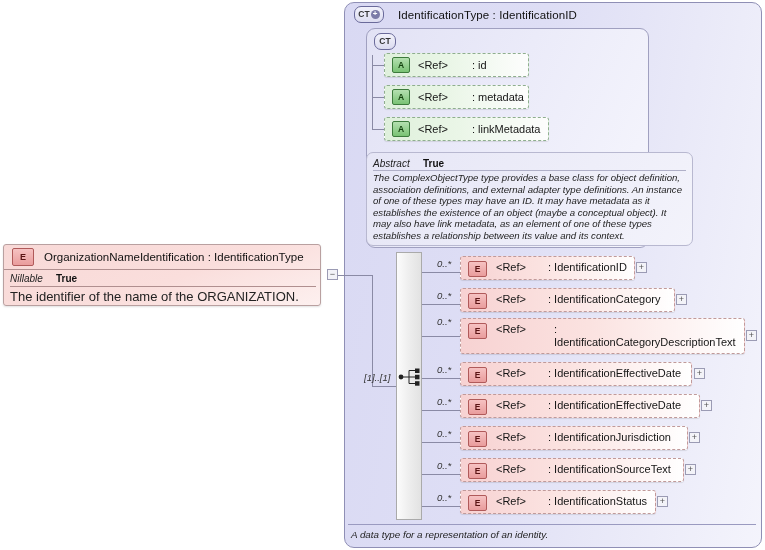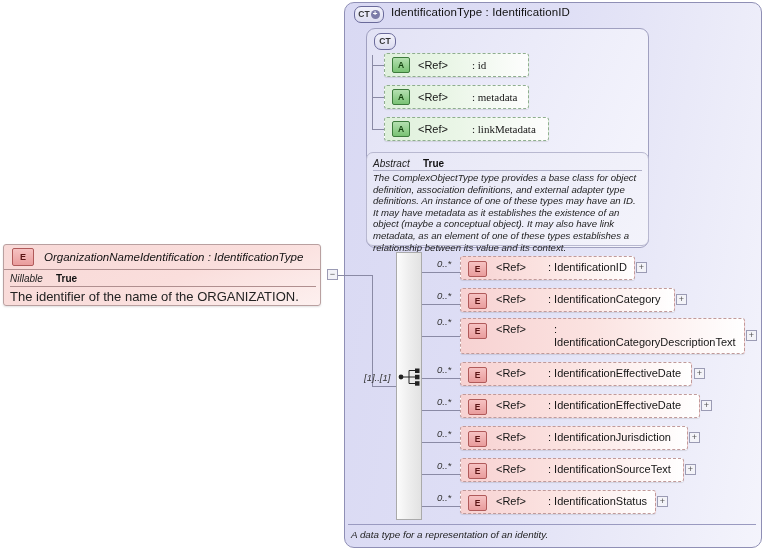--- a/index.html
+++ b/index.html
@@ -15,21 +15,21 @@
   .abs{position:absolute;box-sizing:border-box;}
 
   
   #ct-outer{
     left:344px;top:2px;width:418px;height:546px;
     border:1px solid #8f8fb5;
     border-radius:10px;
     background:linear-gradient(100deg,#d9d9f3 0%,#dedef5 40%,#e9e9f8 70%,#f4f4fc 100%);
   }
   .ct-head{
-    position:absolute;display:flex;gap:7px;
+    position:absolute;display:flex;align-items:center;gap:14px;
     white-space:nowrap;
   }
   #ct-outer-head{left:10px;top:5px;}
   .ct-title{font-size:11.5px;color:#111;letter-spacing:.1px;}
 
   
   .ico-ct{
     width:28px;height:15px;border:1px solid #6a6a9a;border-radius:7px;
     background:linear-gradient(#f2f2fb,#dcdcf0);
     display:flex;align-items:center;justify-content:center;gap:1px;
@@ -59,21 +59,21 @@
     box-shadow:0 1px 1px rgba(0,0,0,.10);
   }
   .ico-a{
     width:16px;height:14px;margin-left:7px;
     border:1px solid #3c7a3c;border-radius:2px;
     background:linear-gradient(#b4e0b0,#79c274);
     font-size:8.5px;font-weight:bold;color:#14430f;
     display:flex;align-items:center;justify-content:center;line-height:1;
   }
   .attr-ref{margin-left:8px;font-size:11px;color:#151515;}
-  .attr-name{font-size:11px;color:#151515;font-family:Liberation Serif, serif;}
+  .attr-name{font-size:11px;color:#151515;}
 
   
   .elem-box{
     border:1px dashed #c09a9a;
     border-radius:3px;
     background:linear-gradient(90deg,#f7d2d2 0%,#fbe2e0 45%,#ffffff 100%);
     display:flex;align-items:flex-start;
     box-shadow:0 1px 1px rgba(0,0,0,.10);
     padding-top:4px;
   }
@@ -97,21 +97,21 @@
     width:11px;height:11px;border:1px solid #9b9bb4;background:#f3f3f8;
     display:flex;align-items:center;justify-content:center;
     font-size:9px;line-height:7px;color:#555;
   }
 
   
   .occ{font-size:9.5px;font-style:italic;color:#333;white-space:nowrap;}
 
   
   #abstract-panel{
-    left:366px;top:152px;width:283px;height:94px;
+    left:366px;top:152px;width:327px;height:94px;
     border:1px solid #b8b8d0;border-radius:7px;
     background:linear-gradient(120deg,#e6e6f6,#f3f3fb);
   }
   .prop-row{
     position:absolute;left:6px;top:3px;right:6px;height:14px;
     display:flex;align-items:center;border-bottom:1px solid #b0b0c8;
   }
   .prop-key{font-style:italic;font-size:10px;color:#222;width:50px;}
   .prop-val{font-size:10px;font-weight:bold;color:#111;}
   .doc-text{
@@ -124,21 +124,21 @@
     left:3px;top:244px;width:318px;height:62px;
     border:1px solid #b9a0a0;border-radius:3px;
     background:linear-gradient(160deg,#f8d9d7 0%,#fadedc 55%,#fdf0ef 100%);
     box-shadow:0 1px 2px rgba(0,0,0,.12);
   }
   #left-elem .hdr{
     position:absolute;left:0;top:0;right:0;height:24px;
     display:flex;align-items:center;border-bottom:1px solid #b08f8f;
   }
   #left-elem .hdr .ico-e{width:20px;height:16px;margin-left:8px;font-size:9px;}
-  #left-elem .title{margin-left:10px;font-size:11.5px;color:#111;font-style:italic;}
+  #left-elem .title{margin-left:10px;font-size:11.5px;color:#111;}
   #left-elem .nrow{
     position:absolute;left:6px;top:26px;right:4px;height:15px;
     display:flex;align-items:center;border-bottom:1px solid #b08f8f;
   }
   #left-elem .nkey{font-style:italic;font-size:10px;color:#222;width:46px;}
   #left-elem .nval{font-size:10px;font-weight:bold;color:#111;}
   #left-elem .ndoc{
     position:absolute;left:6px;top:44px;right:19px;
     font-size:13px;color:#222;
   }

